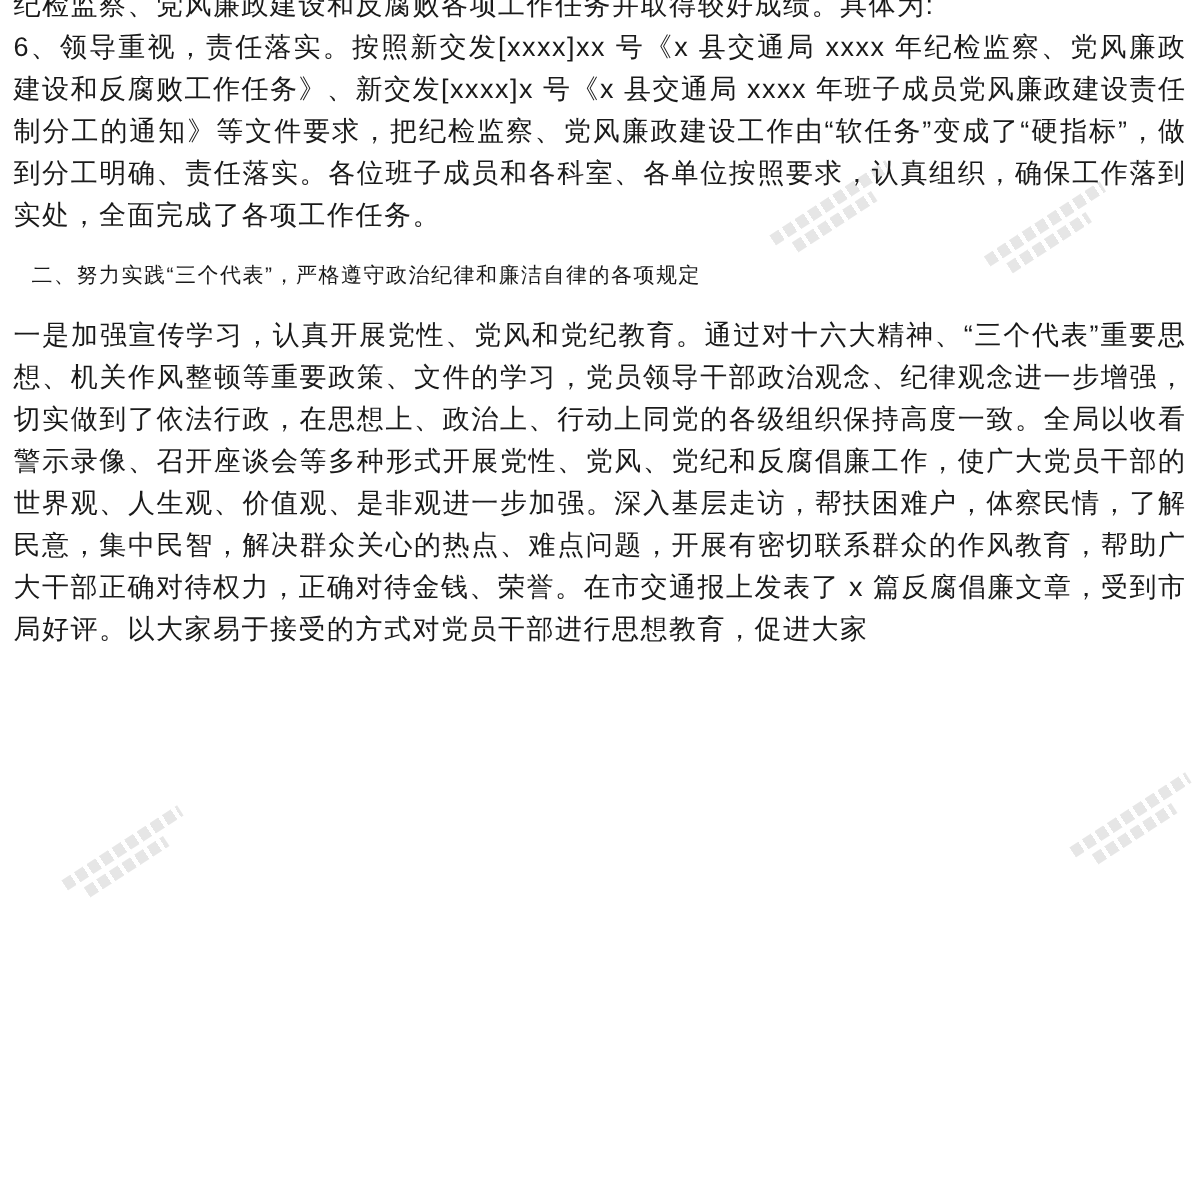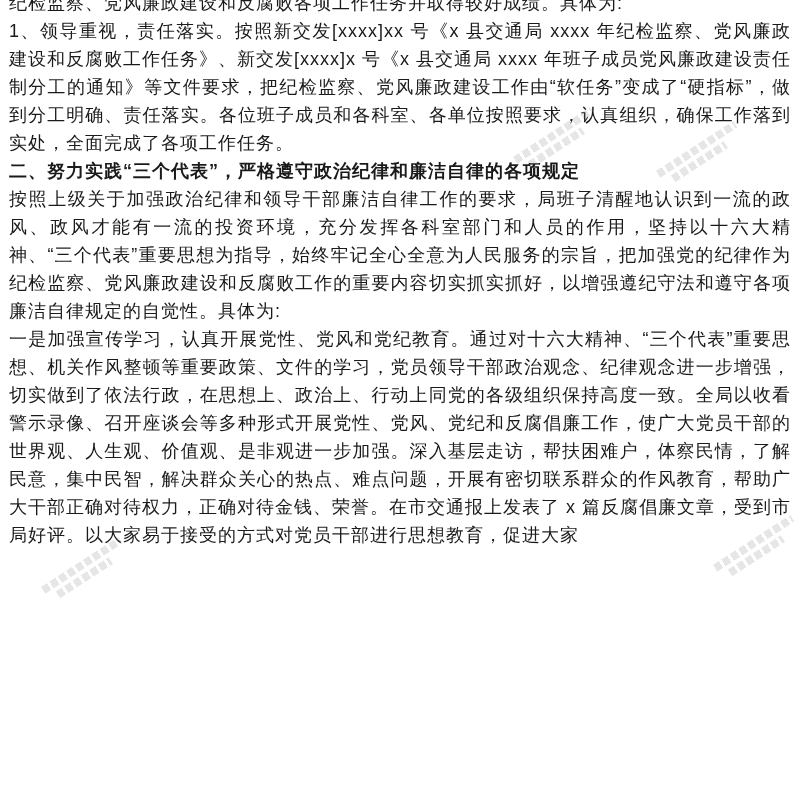--- a/index.html
+++ b/index.html
@@ -25,24 +25,24 @@
     font-size: 18px;
     line-height: 28px;
     letter-spacing: 1px;
     text-align: justify;
   }
   .doc-page p {
     margin: 0;
     font-weight: normal;
   }
   .doc-page h2 {
-    margin: 0;
-    font-size: 18px;
+    margin: 12px;
+    font-size: 14px;
     line-height: 28px;
-    font-weight: bold;
+    font-weight: normal;
     letter-spacing: 1px;
   }
   
   .wm {
     position: absolute;
     width: 92px;
     height: 32px;
     transform: rotate(-33deg);
     opacity: 0.5;
     pointer-events: none;
@@ -74,22 +74,21 @@
     <i></i>
   </div>
 <div class="wm" style="left:40px;  top:556px;">
     <i></i>
     <i></i>
   </div>
 
 <div class="doc-page">
   <p>纪检监察、党风廉政建设和反腐败各项工作任务并取得较好成绩。具体为:</p>
 
-  <p>1、领导重视，责任落实。按照新交发[xxxx]xx 号《x 县交通局 xxxx 年纪检监察、党风廉政建设和反腐败工作任务》、新交发[xxxx]x 号《x 县交通局 xxxx 年班子成员党风廉政建设责任制分工的通知》等文件要求，把纪检监察、党风廉政建设工作由“软任务”变成了“硬指标”，做到分工明确、责任落实。各位班子成员和各科室、各单位按照要求，认真组织，确保工作落到实处，全面完成了各项工作任务。</p>
+  <p>6、领导重视，责任落实。按照新交发[xxxx]xx 号《x 县交通局 xxxx 年纪检监察、党风廉政建设和反腐败工作任务》、新交发[xxxx]x 号《x 县交通局 xxxx 年班子成员党风廉政建设责任制分工的通知》等文件要求，把纪检监察、党风廉政建设工作由“软任务”变成了“硬指标”，做到分工明确、责任落实。各位班子成员和各科室、各单位按照要求，认真组织，确保工作落到实处，全面完成了各项工作任务。</p>
 
 
 
   <h2>二、努力实践“三个代表”，严格遵守政治纪律和廉洁自律的各项规定</h2>
 
-  <p>按照上级关于加强政治纪律和领导干部廉洁自律工作的要求，局班子清醒地认识到一流的政风、政风才能有一流的投资环境，充分发挥各科室部门和人员的作用，坚持以十六大精神、“三个代表”重要思想为指导，始终牢记全心全意为人民服务的宗旨，把加强党的纪律作为纪检监察、党风廉政建设和反腐败工作的重要内容切实抓实抓好，以增强遵纪守法和遵守各项廉洁自律规定的自觉性。具体为:</p>
 
   <p>一是加强宣传学习，认真开展党性、党风和党纪教育。通过对十六大精神、“三个代表”重要思想、机关作风整顿等重要政策、文件的学习，党员领导干部政治观念、纪律观念进一步增强，切实做到了依法行政，在思想上、政治上、行动上同党的各级组织保持高度一致。全局以收看警示录像、召开座谈会等多种形式开展党性、党风、党纪和反腐倡廉工作，使广大党员干部的世界观、人生观、价值观、是非观进一步加强。深入基层走访，帮扶困难户，体察民情，了解民意，集中民智，解决群众关心的热点、难点问题，开展有密切联系群众的作风教育，帮助广大干部正确对待权力，正确对待金钱、荣誉。在市交通报上发表了 x 篇反腐倡廉文章，受到市局好评。以大家易于接受的方式对党员干部进行思想教育，促进大家</p>
 </div>
 
 </body></html>

